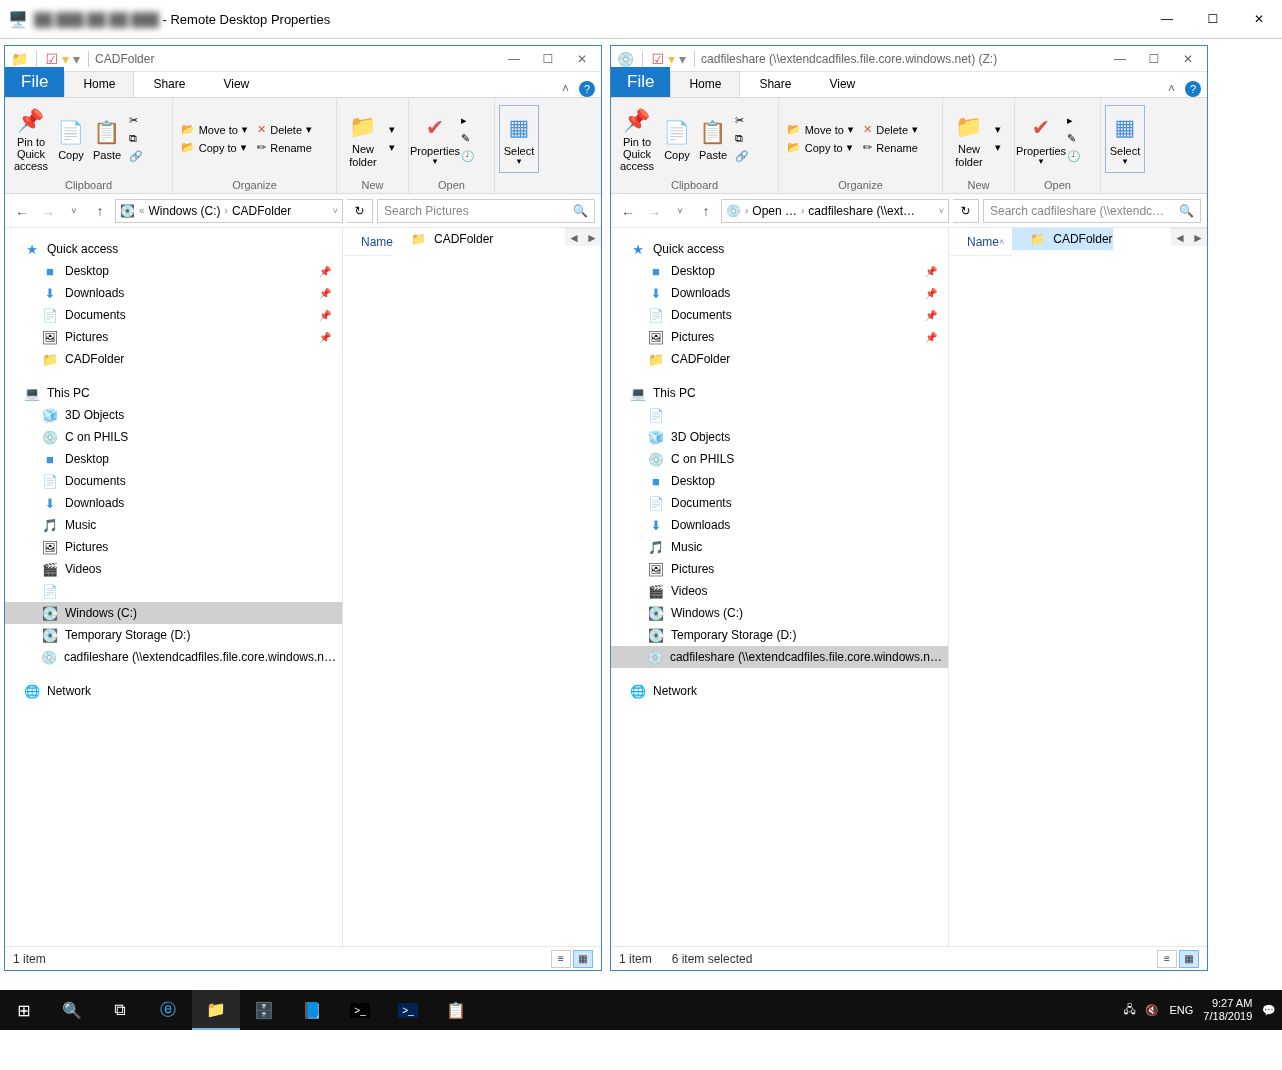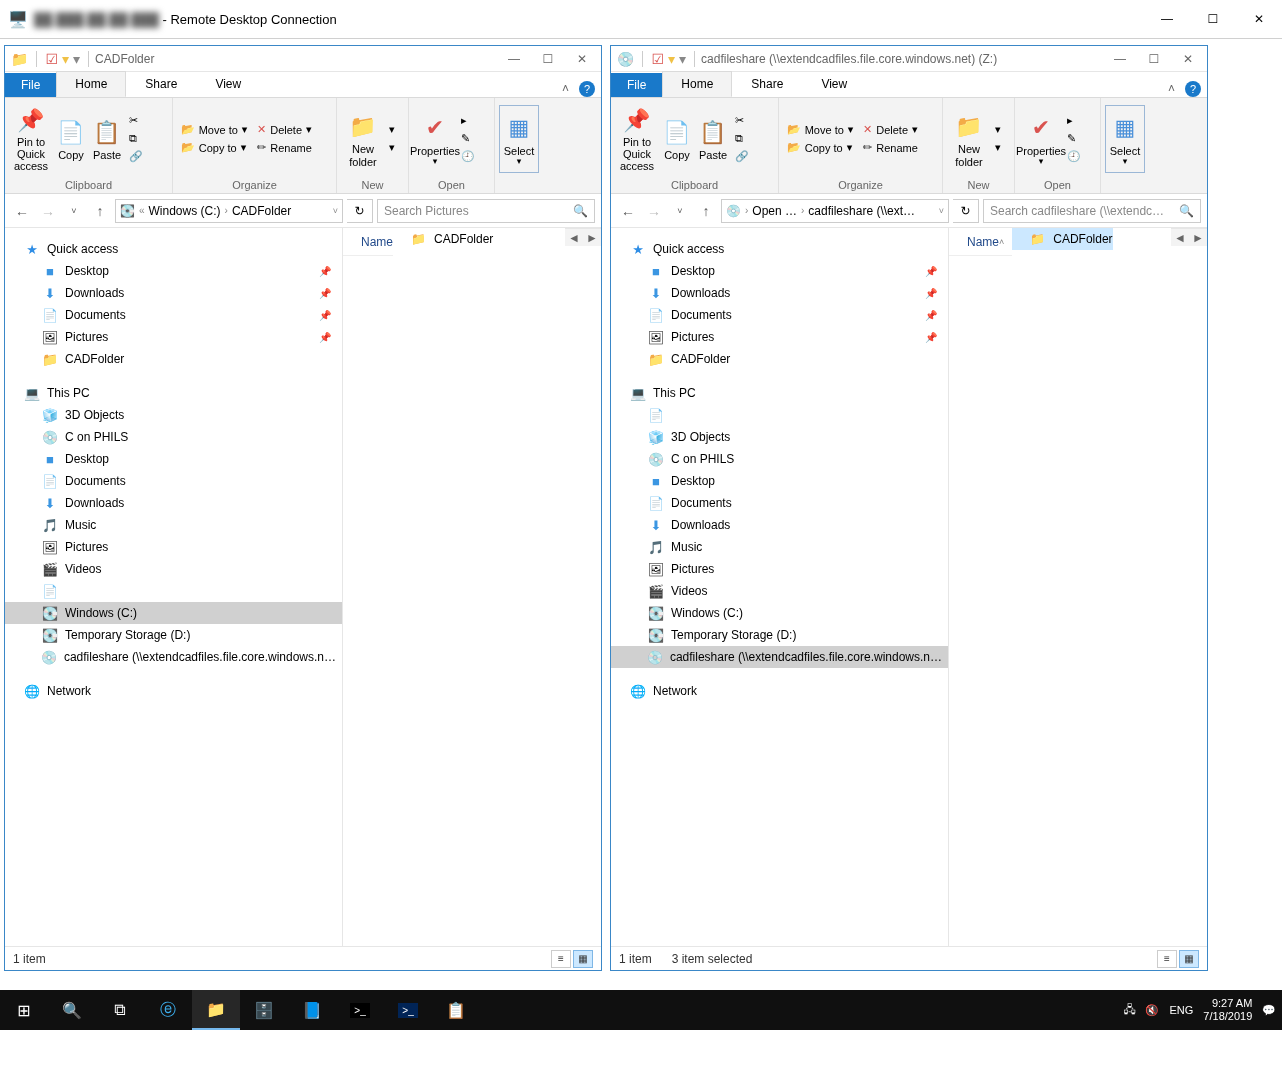--- a/index.html
+++ b/index.html
@@ -17,21 +17,21 @@
   .explorer.right { left:610px; }
   .exp-title { height:26px; background:#fff; display:flex; align-items:center; padding:0 2px; font-size:12px; color:#666; border-bottom:1px solid #e6e6e6;}
   .exp-title .qat { display:flex; gap:4px; align-items:center; padding:0 4px;}
   .exp-title .qat span{ font-size:14px;}
   .exp-title .bar { height:16px; width:1px; background:#ccc; margin:0 4px;}
   .exp-title .cap { margin-left:2px; }
   .exp-title .ewc { margin-left:auto; display:flex;}
   .exp-title .ewc span{ width:34px; height:24px; display:flex; align-items:center; justify-content:center; font-family:sans-serif;}
   
   .tabs { height:26px; display:flex; align-items:flex-end; padding-left:0; border-bottom:1px solid #dadada; background:#fff;}
-  .tabs .file { background:#1979ca; color:#fff; padding:5px 16px; font-size:12px;}
+  .tabs .file { background:#1979ca; color:#fff; padding:5px 16px; font-size:17px;}
   .tabs .tab { padding:5px 18px; font-size:12px; border:1px solid transparent;}
   .tabs .tab.active { background:#f3f3f3; border:1px solid #dadada; border-bottom-color:#f3f3f3; }
   .tabs .help { margin-left:auto; display:flex; align-items:center; gap:10px; padding-right:6px; color:#666;}
   
   .ribbon { height:96px; background:#f3f3f3; border-bottom:1px solid #dadada; display:flex; }
   .grp { display:flex; flex-direction:column; border-right:1px solid #e0e0e0; padding:2px 4px 0 4px;}
   .grp .row { display:flex; flex:1; align-items:center; }
   .grp .lbl { font-size:11px; text-align:center; color:#666; padding:2px 0;}
   .bigbtn { display:flex; flex-direction:column; align-items:center; justify-content:center; width:44px; height:68px; font-size:11px; text-align:center; line-height:1.1; padding-top:2px;}
   .bigbtn .ico { font-size:22px; height:32px; display:flex; align-items:center; justify-content:center;}
@@ -73,21 +73,21 @@
   .tb-item { width:48px; height:40px; display:flex; align-items:center; justify-content:center; font-size:16px;}
   .tb-item.active{ background:#272727; border-bottom:2px solid #76b9ed;}
   .tray { margin-left:auto; display:flex; align-items:center; gap:10px; font-size:11px; padding-right:6px;}
   .clock{ text-align:right; line-height:1.2; font-size:11px;}
 </style>
 </head>
 <body>
 
 <div class="rdc-title">
   <span style="font-size:16px">🖥️</span>
-  <span class="t"><span class="blur">██.███.██.██:███</span><span> - Remote Desktop Connection</span></span>
+  <span class="t"><span class="blur">██.███.██.██:███</span><span> - Remote Desktop Properties</span></span>
   <div class="win-ctrl">
     <div class="wc">—</div>
     <div class="wc">☐</div>
     <div class="wc">✕</div>
   </div>
 </div>
 
 <div class="desktop">
 
   <div class="explorer left">
@@ -551,21 +551,21 @@
         <div style="flex:1"></div>
         <div class="hscroll">
             <span class="tr">◄</span>
             <div class="track"></div>
             <span class="tr">►</span>
           </div>
       </div>
     </div>
     <div class="status">
       <span>1 item</span>
-      <span>3 item selected</span>
+      <span>6 item selected</span>
       <div class="vw">
           <span>≡</span>
           <span class="act">▦</span>
         </div>
     </div>
   </div>
 
   <div class="taskbar">
     <div class="tb-item">⊞</div>
     <div class="tb-item">🔍</div>

